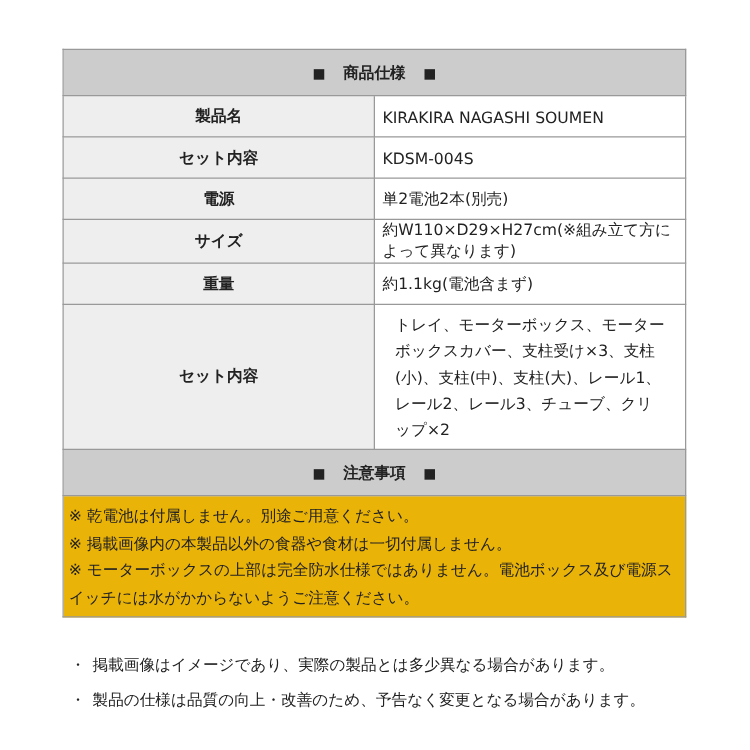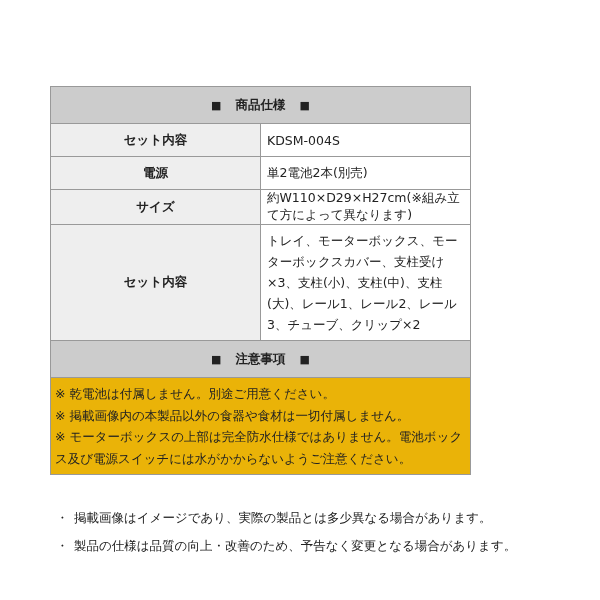--- a/index.html
+++ b/index.html
@@ -1,50 +1,58 @@
 <!DOCTYPE html>
 <html><head>
 <meta charset="utf-8">
 <style>
   html, body { margin:0; padding:0; background:#ffffff; }
   body { width:600px; height:600px; position:relative; font-family:"DejaVu Sans", "Liberation Sans", sans-serif; color:#222; overflow:hidden; }
-  .wrap { position:absolute; left:50px; top:39px; width:421px;margin-top:47px; }
+  .wrap { position:absolute; left:50px; top:39px; width:499px; }
   table.spec { width:100%; border-collapse:collapse; table-layout:fixed; }
   table.spec td, table.spec th { border:1px solid #999; font-size:12.5px; }
   .sec-head { background:#cccccc; height:34px; text-align:center; font-weight:bold; font-size:14px; }
   .sec-head .sq { font-size:11px; margin:0 14px; }
   .lbl { background:#eeeeee; width:137px; text-align:center; font-weight:bold; height:30px; }
   .val { background:#fff; padding:0 6px; height:30px; }
-  .val.multi { padding:5px 6px; line-height:21px; height:auto; }
+  .val.multi { padding:5px 16px; line-height:21px; height:auto; }
   .notes td { background:#eab308; padding:5px 4px; line-height:21.5px; font-size:12.5px; }
-  .foot { position:absolute; left:56px; top:504px; font-size:12.5px; line-height:28px; }
+  .foot { position:absolute; left:56px; top:518px; font-size:12.5px; line-height:28px; }
   .foot .dot { display:inline-block; width:18px; }
 </style>
 </head>
 <body>
 
 <div class="wrap">
 <table class="spec">
   <tbody>
         <tr>
     <td colspan="2" class="sec-head">
       <span class="sq">■</span><span>商品仕様</span><span class="sq">■</span>
     </td>
   </tr>
   <tr>
+    <td class="lbl">製品名</td>
+    <td class="val">KIRAKIRA NAGASHI SOUMEN</td>
+  </tr>
+  <tr>
     <td class="lbl">セット内容</td>
     <td class="val">KDSM-004S</td>
   </tr>
   <tr>
     <td class="lbl">電源</td>
     <td class="val">単2電池2本(別売)</td>
   </tr>
   <tr>
     <td class="lbl">サイズ</td>
     <td class="val">約W110×D29×H27cm(※組み立て方によって異なります)</td>
+  </tr>
+  <tr>
+    <td class="lbl">重量</td>
+    <td class="val">約1.1kg(電池含まず)</td>
   </tr>
   <tr>
     <td class="lbl" style="height:71px">セット内容</td>
     <td class="val multi">トレイ、モーターボックス、モーターボックスカバー、支柱受け×3、支柱(小)、支柱(中)、支柱(大)、レール1、レール2、レール3、チューブ、クリップ×2</td>
   </tr>
   <tr>
     <td colspan="2" class="sec-head">
       <span class="sq">■</span><span>注意事項</span><span class="sq">■</span>
     </td>
   </tr>

